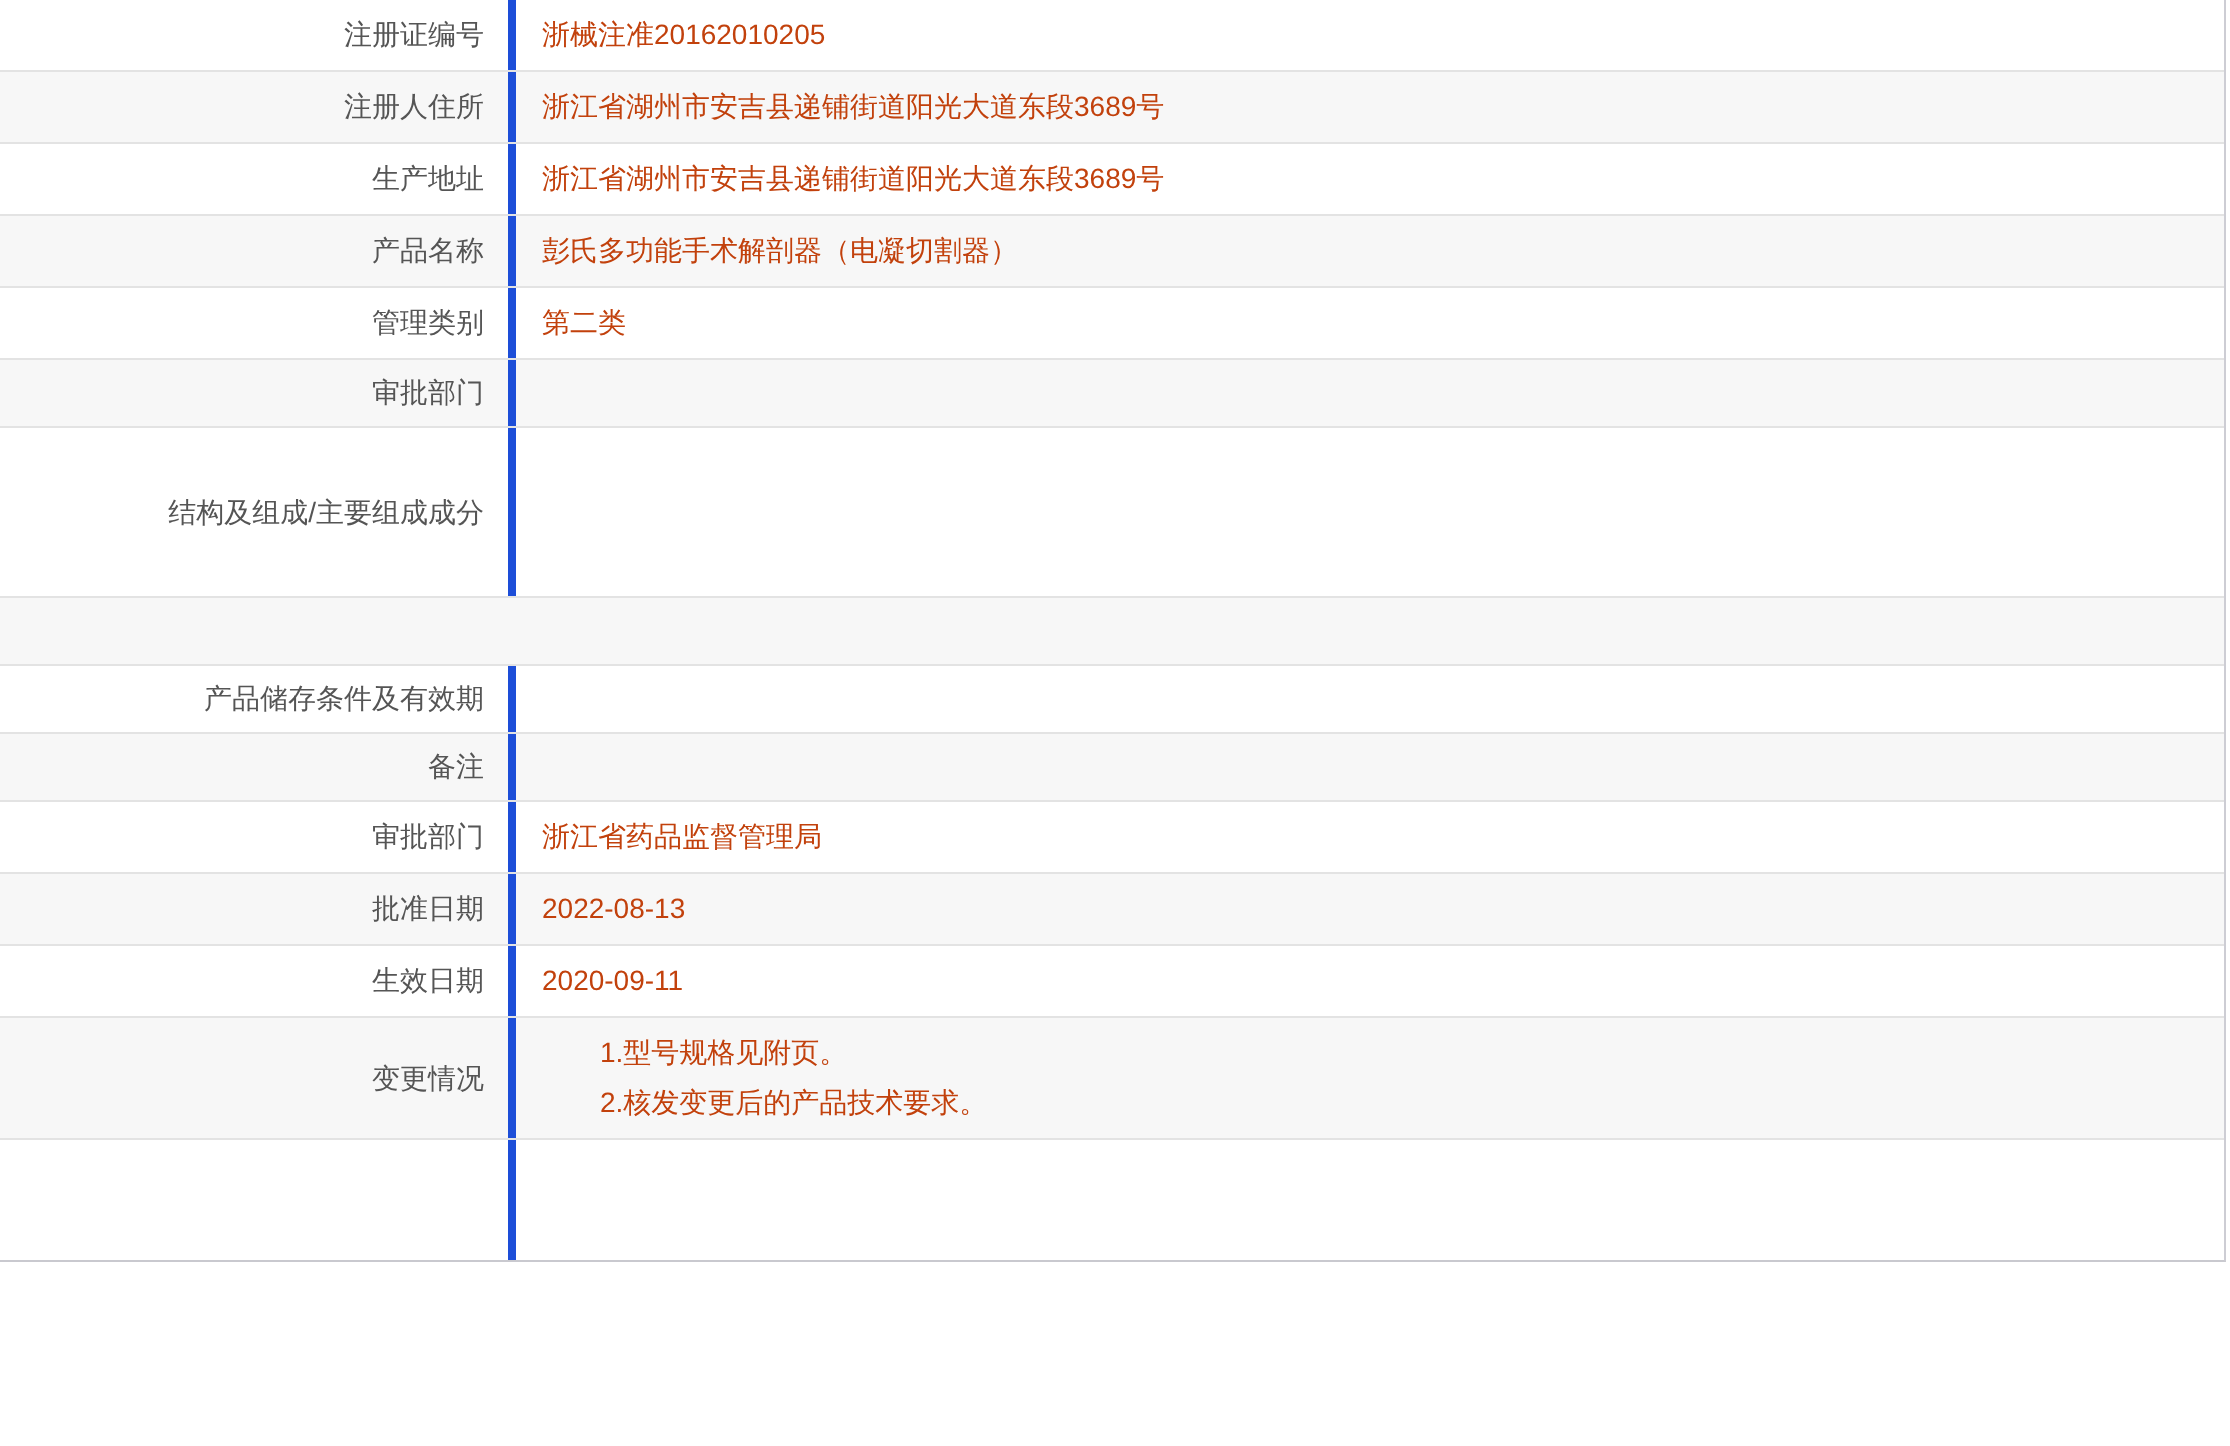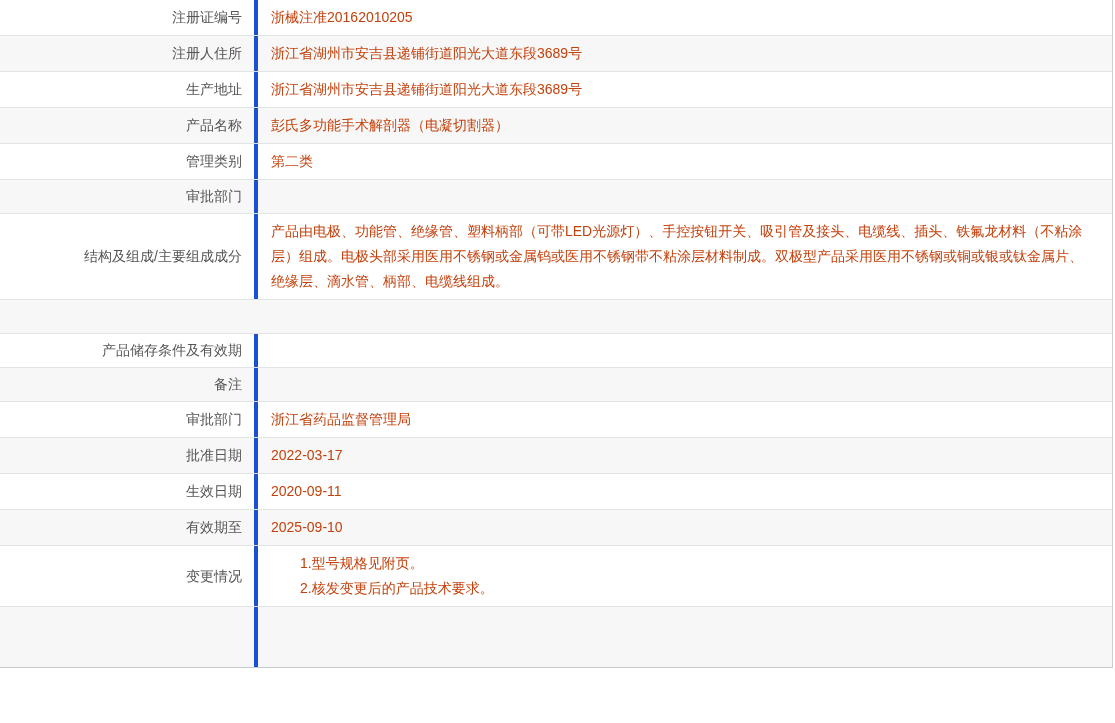--- a/index.html
+++ b/index.html
@@ -85,21 +85,20 @@
       <div class="cell-label">管理类别</div>
       <div class="cell-value">第二类</div>
     </div>
 
     <div class="row">
       <div class="cell-label">审批部门</div>
     </div>
 
     <div class="row row-tall">
       <div class="cell-label">结构及组成/主要组成成分</div>
-      <div class="cell-value">产品由电极、功能管、绝缘管、塑料柄部（可带LED光源灯）、手控按钮开关、吸引管及接头、电缆线、插头、铁氟龙材料（不粘涂层）组成。电极头部采用医用不锈钢或金属钨或医用不锈钢带不粘涂层材料制成。双极型产品采用医用不锈钢或铜或银或钛金属片、绝缘层、滴水管、柄部、电缆线组成。</div>
     </div>
 
     <div class="row">
     </div>
 
     <div class="row">
       <div class="cell-label">产品储存条件及有效期</div>
       <div class="cell-value"></div>
     </div>
 
@@ -110,32 +109,28 @@
       <div class="cell-value"></div>
     </div>
 
     <div class="row">
       <div class="cell-label">审批部门</div>
       <div class="cell-value">浙江省药品监督管理局</div>
     </div>
 
     <div class="row">
       <div class="cell-label">批准日期</div>
-      <div class="cell-value">2022-03-17</div>
+      <div class="cell-value">2022-08-13</div>
     </div>
 
     <div class="row">
       <div class="cell-label">生效日期</div>
       <div class="cell-value">2020-09-11</div>
     </div>
 
-    <div class="row">
-      <div class="cell-label">有效期至</div>
-      <div class="cell-value">2025-09-10</div>
-    </div>
 
     <div class="row row-medium">
       <div class="cell-label">变更情况</div>
       <div class="cell-value">1.型号规格见附页。
 2.核发变更后的产品技术要求。</div>
     </div>
 
     <div class="row">
       <div class="cell-label">
         

